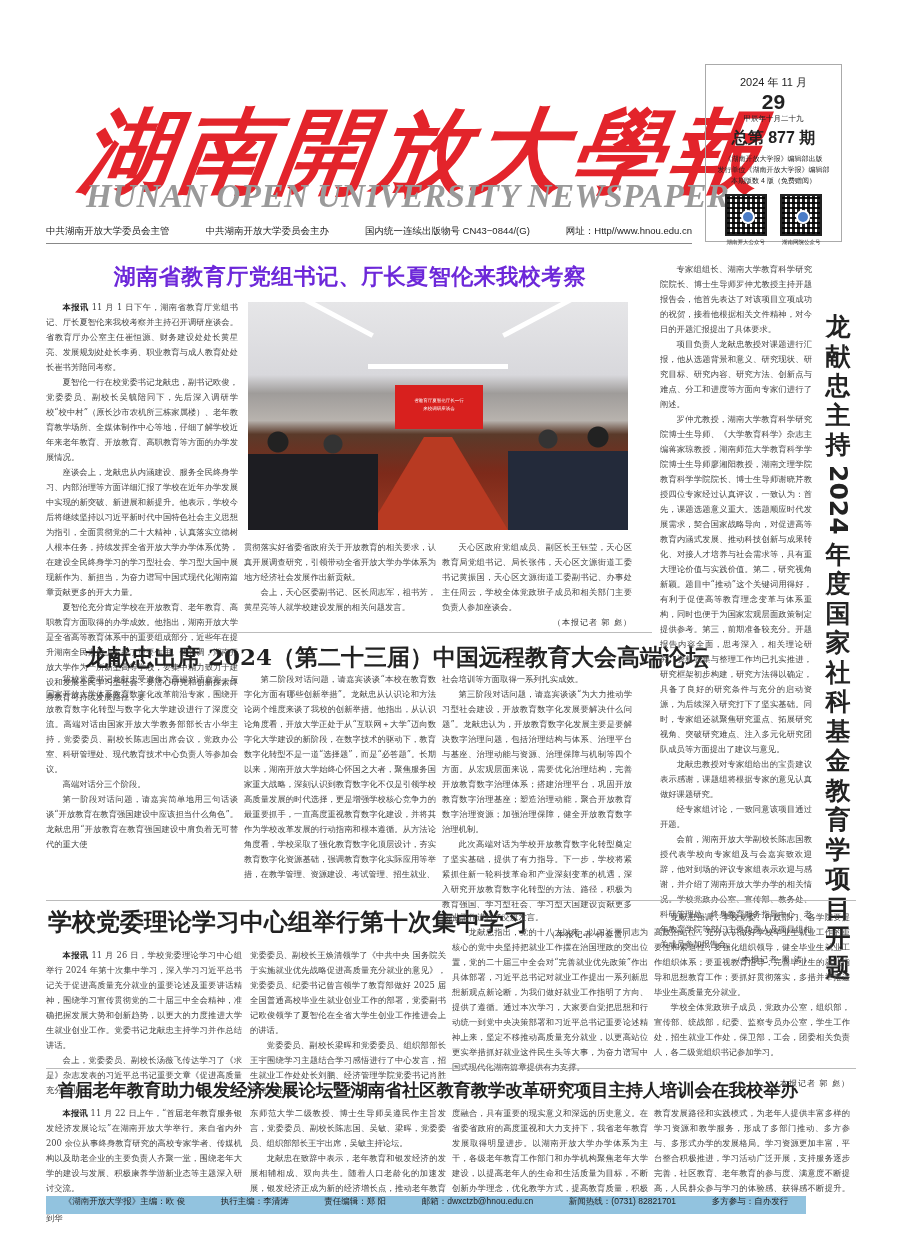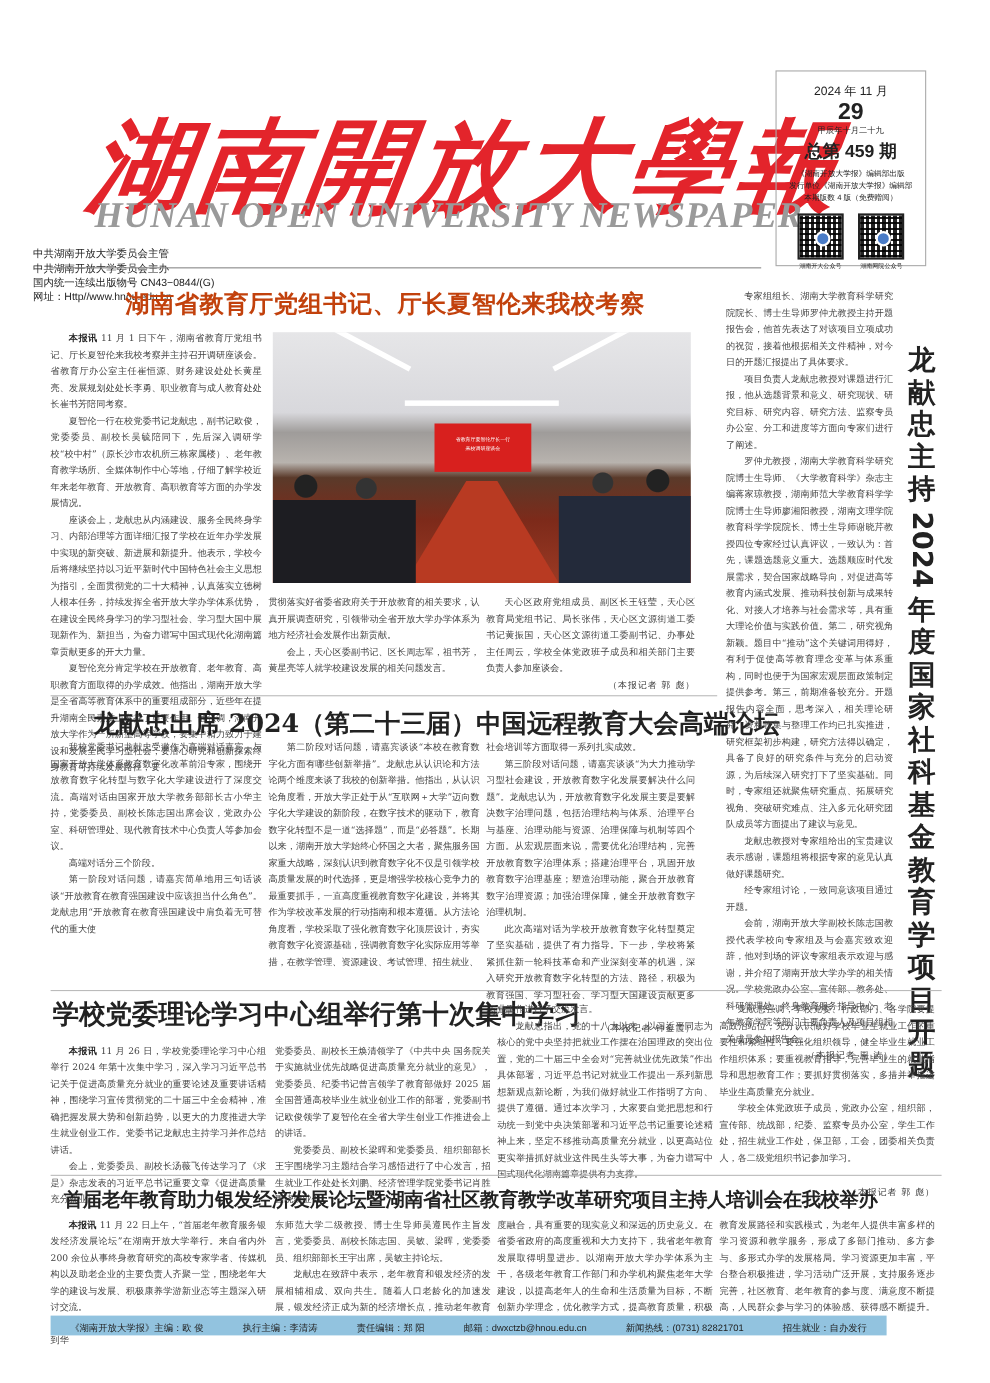--- a/index.html
+++ b/index.html
@@ -4,41 +4,41 @@
 <style>
   * { box-sizing: border-box; margin: 0; padding: 0; }
   html, body { width: 900px; height: 1257px; background: #ffffff; overflow: hidden; }
   body { position: relative; font-family: "DejaVu Serif", "Liberation Serif", serif; color: #333; }
 
   .masthead-title { position: absolute; left: 82px; top: 96px; width: 580px; height: 110px;
     font-family: "DejaVu Serif", serif; color: #e3242b; font-size: 92px; font-weight: bold; font-style: italic;
     letter-spacing: 6px; line-height: 110px; transform: skewX(-8deg); white-space: nowrap; }
   .masthead-en { position: absolute; left: 86px; top: 178px; width: 580px; font-family: "Liberation Serif", serif;
     font-style: italic; font-weight: bold; color: #9a9a9a; font-size: 33px; letter-spacing: 0.5px; white-space: nowrap; }
-  .info-row { position: absolute; left: 30px; top: 225px; width: 646px; font-family: "Liberation Sans", sans-serif;
-    font-size: 9.5px; color: #222; display: flex; justify-content: space-between; flex-direction: column; }
+  .info-row { position: absolute; left: 46px; top: 225px; width: 646px; font-family: "Liberation Sans", sans-serif;
+    font-size: 9.5px; color: #222; display: flex; justify-content: space-between; }
   .info-rule { position: absolute; left: 46px; top: 243px; width: 646px; border-top: 1.5px solid #888; }
 
   .issue-box { position: absolute; left: 705px; top: 64px; width: 137px; height: 178px; border: 1px solid #aaa;
     font-family: "Liberation Sans", sans-serif; text-align: center; color: #222; }
   .issue-box .ym { font-size: 11px; margin-top: 10px; }
   .issue-box .day { font-size: 21px; font-weight: bold; line-height: 24px; }
   .issue-box .lunar { font-size: 7.5px; }
   .issue-box .num { font-size: 16px; font-weight: bold; margin: 4px 0 4px; }
   .issue-box .meta { font-size: 7px; line-height: 11px; }
   .qr-row { display: flex; justify-content: space-around; margin-top: 8px; padding: 0 12px; }
   .qr { width: 42px; text-align: center; }
   .qr-code { width: 42px; height: 42px; background:
       repeating-linear-gradient(90deg, #222 0 3px, #fff 3px 5px),
       repeating-linear-gradient(0deg, #222 0 2px, #fff 2px 5px);
     background-blend-mode: multiply; position: relative; border: 2px solid #222; }
   .qr-code::after { content: ""; position: absolute; left: 14px; top: 14px; width: 10px; height: 10px; border-radius: 50%; background: #4a7cc7; border: 2px solid #fff; }
   .qr-label { font-size: 5.5px; margin-top: 3px; white-space: nowrap; }
 
-  .h-red { position: absolute; left: 70px; top: 262px; width: 560px; color: #c2410c; font-family: "DejaVu Sans", sans-serif;
+  .h-red { position: absolute; left: 70px; top: 262px; width: 560px; color: #6d28d9; font-family: "DejaVu Sans", sans-serif;
     font-weight: bold; font-size: 22px; text-align: center; letter-spacing: 0.5px; }
   .h-black { position: absolute; font-family: "DejaVu Serif", serif; font-weight: bold; color: #222; white-space: nowrap; }
 
   .col { position: absolute; font-size: 8.3px; line-height: 15px; color: #444; text-align: justify; }
   .col p { text-indent: 2em; }
   .col b { color: #222; }
   .byline { text-align: right !important; font-size: 8px; color: #333; letter-spacing: 1px; }
 
   .photo { position: absolute; left: 248px; top: 302px; width: 380px; height: 228px; overflow: hidden;
     background: linear-gradient(180deg, #e6e6e8 0%, #d8d8dc 32%, #9f9c9a 40%, #b8b3ae 52%, #5a3a2a 58%, #7d2a1a 75%, #9b3a24 100%); }
@@ -53,41 +53,41 @@
   .photo .people-r { position: absolute; right: 0; top: 115px; width: 120px; height: 113px;
     background: radial-gradient(circle at 90px 20px, #222 0 10px, transparent 11px), radial-gradient(circle at 40px 22px, #333 0 9px, transparent 10px),
       linear-gradient(180deg, transparent 30%, #232a3a 30%); }
 
   .vert-title { position: absolute; left: 818px; top: 312px; width: 40px; font-family: "DejaVu Sans", sans-serif; font-weight: bold;
     color: #222; font-size: 25px; line-height: 29.5px; text-align: center; }
   .vert-title span { display: block; }
   .vert-title .rot { display: block; height: 80px; line-height: 30px; writing-mode: vertical-rl; text-orientation: sideways; margin: 0 auto; }
 
   .footer-bar { position: absolute; left: 46px; top: 1196px; width: 760px; height: 18px; background: #92c3df;
-    font-family: "Liberation Sans", sans-serif; font-size: 8.5px; color: #222; display: flex; align-items: flex-end; justify-content: space-around; }
+    font-family: "Liberation Sans", sans-serif; font-size: 8.5px; color: #222; display: flex; align-items: flex-start; justify-content: space-around; }
   .sep { position: absolute; border-top: 1px solid #bbb; }
 </style>
 </head>
 <body>
 
 <div class="masthead-title">湖南開放大學報</div>
 <div class="masthead-en">HUNAN OPEN UNIVERSITY NEWSPAPER</div>
 <div class="info-row">
   <span>中共湖南开放大学委员会主管</span>
   <span>中共湖南开放大学委员会主办</span>
   <span>国内统一连续出版物号  CN43−0844/(G)</span>
   <span>网址：Http//www.hnou.edu.cn</span>
 </div>
 <div class="info-rule"></div>
 
 <div class="issue-box">
   <div class="ym">2024 年 11 月</div>
   <div class="day">29</div>
   <div class="lunar">甲辰年十月二十九</div>
-  <div class="num">总第 459 期</div>
+  <div class="num">总第 877 期</div>
   <div class="meta">《湖南开放大学报》编辑部出版</div>
   <div class="meta">发行单位《湖南开放大学报》编辑部</div>
   <div class="meta">本期版数 4 版（免费赠阅）</div>
   <div class="qr-row">
     <div class="qr">
       <div class="qr-code"></div>
       <div class="qr-label">湖南开大公众号</div>
     </div>
     <div class="qr">
       <div class="qr-code"></div>
@@ -137,21 +137,21 @@
 </div>
 <div class="col" style="left:442px; top:672px; width:190px;">
   <p style="text-indent:0">社会培训等方面取得一系列扎实成效。</p>
   <p>第三阶段对话问题，请嘉宾谈谈“为大力推动学习型社会建设，开放教育数字化发展要解决什么问题”。龙献忠认为，开放教育数字化发展主要是要解决数字治理问题，包括治理结构与体系、治理平台与基座、治理动能与资源、治理保障与机制等四个方面。从宏观层面来说，需要优化治理结构，完善开放教育数字治理体系；搭建治理平台，巩固开放教育数字治理基座；塑造治理动能，聚合开放教育数字治理资源；加强治理保障，健全开放教育数字治理机制。</p>
   <p>此次高端对话为学校开放教育数字化转型奠定了坚实基础，提供了有力指导。下一步，学校将紧紧抓住新一轮科技革命和产业深刻变革的机遇，深入研究开放教育数字化转型的方法、路径，积极为教育强国、学习型社会、学习型大国建设贡献更多的力量。</p>
   <p class="byline">（本报记者  钟金霞）</p>
 </div>
 
 <div class="col" style="left:660px; top:262px; width:152px;">
   <p>专家组组长、湖南大学教育科学研究院院长、博士生导师罗仲尤教授主持开题报告会，他首先表达了对该项目立项成功的祝贺，接着他根据相关文件精神，对今日的开题汇报提出了具体要求。</p>
-  <p>项目负责人龙献忠教授对课题进行汇报，他从选题背景和意义、研究现状、研究目标、研究内容、研究方法、监察专员办公室、分工和进度等方面向专家们进行了阐述。</p>
+  <p>项目负责人龙献忠教授对课题进行汇报，他从选题背景和意义、研究现状、研究目标、研究内容、研究方法、创新点与难点、分工和进度等方面向专家们进行了阐述。</p>
   <p>罗仲尤教授，湖南大学教育科学研究院博士生导师、《大学教育科学》杂志主编蒋家琼教授，湖南师范大学教育科学学院博士生导师廖湘阳教授，湖南文理学院教育科学学院院长、博士生导师谢晓芹教授四位专家经过认真评议，一致认为：首先，课题选题意义重大。选题顺应时代发展需求，契合国家战略导向，对促进高等教育内涵式发展、推动科技创新与成果转化、对接人才培养与社会需求等，具有重大理论价值与实践价值。第二，研究视角新颖。题目中“推动”这个关键词用得好，有利于促使高等教育理念变革与体系重构，同时也便于为国家宏观层面政策制定提供参考。第三，前期准备较充分。开题报告内容全面，思考深入，相关理论研究、资料收集与整理工作均已扎实推进，研究框架初步构建，研究方法得以确定，具备了良好的研究条件与充分的启动资源，为后续深入研究打下了坚实基础。同时，专家组还就聚焦研究重点、拓展研究视角、突破研究难点、注入多元化研究团队成员等方面提出了建议与意见。</p>
   <p>龙献忠教授对专家组给出的宝贵建议表示感谢，课题组将根据专家的意见认真做好课题研究。</p>
   <p>经专家组讨论，一致同意该项目通过开题。</p>
   <p>会前，湖南开放大学副校长陈志国教授代表学校向专家组及与会嘉宾致欢迎辞，他对到场的评议专家组表示欢迎与感谢，并介绍了湖南开放大学办学的相关情况。学校党政办公室、宣传部、教务处、科研管理处、终身教育服务指导中心、老年教育学院等部门主要负责人及项目组相关成员参加报告会。</p>
   <p class="byline">（本报记者  周 涛）</p>
 </div>
 <div class="vert-title">
   <span>龙</span>
   <span>献</span>
   <span>忠</span>
@@ -213,14 +213,14 @@
 <div class="col" style="left:654px; top:1106px; width:196px;">
   <p style="text-indent:0"><span>教育发展路径和实践模式，为老年人提供丰富多样的学习资源和教学服务，形成了多部门推动、多方参与、多形式办学的发展格局。学习资源更加丰富，平台整合积极推进，学习活动广泛开展，支持服务逐步完善，社区教育、老年教育的参与度、满意度不断提高，人民群众参与学习的体验感、获得感不断提升。尤其是今年以来，</span><span style="font-size:7px;color:#222">（下转第二版）</span></p>
 </div>
 
 <div class="footer-bar">
   <span>《湖南开放大学报》主编：欧 俊</span>
   <span>执行主编：李清涛</span>
   <span>责任编辑：郑 阳</span>
   <span>邮箱：dwxctzb@hnou.edu.cn</span>
   <span>新闻热线：(0731) 82821701</span>
-  <span>招生就业：自办发行</span>
+  <span>多方参与：自办发行</span>
 </div>
 
 </body></html>

